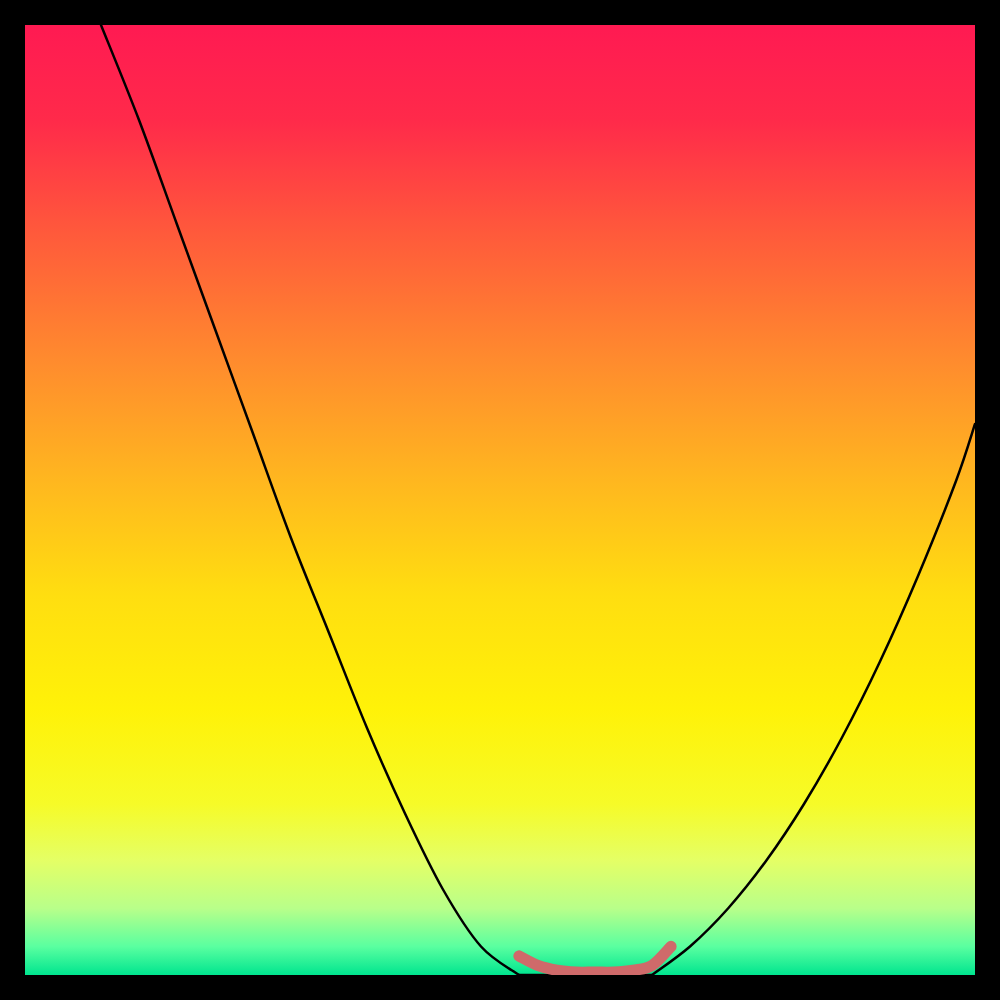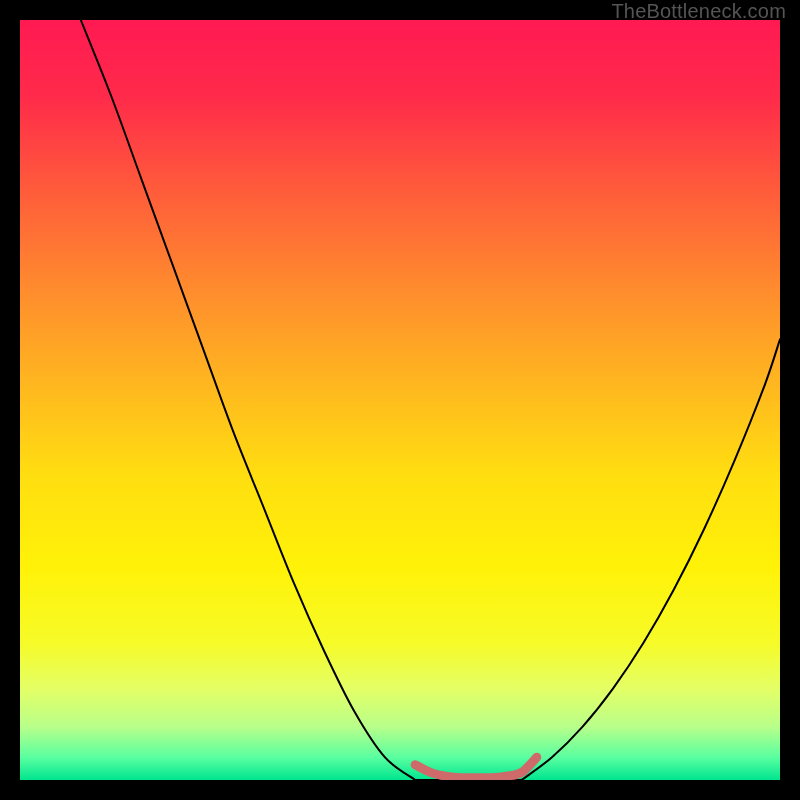--- a/index.html
+++ b/index.html
@@ -76,15 +76,14 @@
 
     <svg class="curves" viewBox="0 0 760 760" preserveAspectRatio="none">
       <path id="curve-left" fill="none" stroke="#000000" stroke-width="2" stroke-linecap="round" stroke-linejoin="round" d="M 60.80 0.00 C 65.87 12.67, 81.07 49.40, 91.20 76.00 C 101.33 102.60, 111.47 131.73, 121.60 159.60 C 131.73 187.47, 141.87 215.33, 152.00 243.20 C 162.13 271.07, 172.27 298.93, 182.40 326.80 C 192.53 354.67, 202.67 383.80, 212.80 410.40 C 222.93 437.00, 233.07 461.07, 243.20 486.40 C 253.33 511.73, 263.47 538.33, 273.60 562.40 C 283.73 586.47, 293.87 609.27, 304.00 630.80 C 314.13 652.33, 324.27 673.87, 334.40 691.60 C 344.53 709.33, 354.67 725.80, 364.80 737.20 C 374.93 748.60, 390.13 756.20, 395.20 760.00"></path>
       <path id="curve-floor" fill="none" stroke="#000000" stroke-width="2" stroke-linecap="round" stroke-linejoin="round" d="M 395.20 760.00 C 400.27 760.00, 415.47 760.00, 425.60 760.00 C 435.73 760.00, 445.87 760.00, 456.00 760.00 C 466.13 760.00, 478.80 760.00, 486.40 760.00 C 494.00 760.00, 499.07 760.00, 501.60 760.00"></path>
       <path id="curve-right" fill="none" stroke="#000000" stroke-width="2" stroke-linecap="round" stroke-linejoin="round" d="M 501.60 760.00 C 506.67 756.20, 521.87 746.07, 532.00 737.20 C 542.13 728.33, 552.27 718.20, 562.40 706.80 C 572.53 695.40, 582.67 682.73, 592.80 668.80 C 602.93 654.87, 613.07 639.67, 623.20 623.20 C 633.33 606.73, 643.47 589.00, 653.60 570.00 C 663.73 551.00, 673.87 530.73, 684.00 509.20 C 694.13 487.67, 704.27 464.87, 714.40 440.80 C 724.53 416.73, 737.20 385.07, 744.80 364.80 C 752.40 344.53, 757.47 326.80, 760.00 319.20"></path>
       <path id="marker-path" fill="none" stroke="#cf6a6a" stroke-width="9" stroke-linecap="round" stroke-linejoin="round" d="M 395.20 744.80 C 397.73 746.07, 405.33 750.50, 410.40 752.40 C 415.47 754.30, 420.53 755.31, 425.60 756.20 C 430.67 757.09, 435.73 757.47, 440.80 757.72 C 445.87 757.97, 450.93 757.72, 456.00 757.72 C 461.07 757.72, 466.13 757.97, 471.20 757.72 C 476.27 757.47, 481.33 757.09, 486.40 756.20 C 491.47 755.31, 496.53 755.57, 501.60 752.40 C 506.67 749.23, 514.27 739.73, 516.80 737.20"></path>
     </svg>
 
   </div>
 
-  <div class="watermark" style="top: 0px; right: 14px;">TheBottleneck.com</div>
 
 </div>
 
 </body></html>

